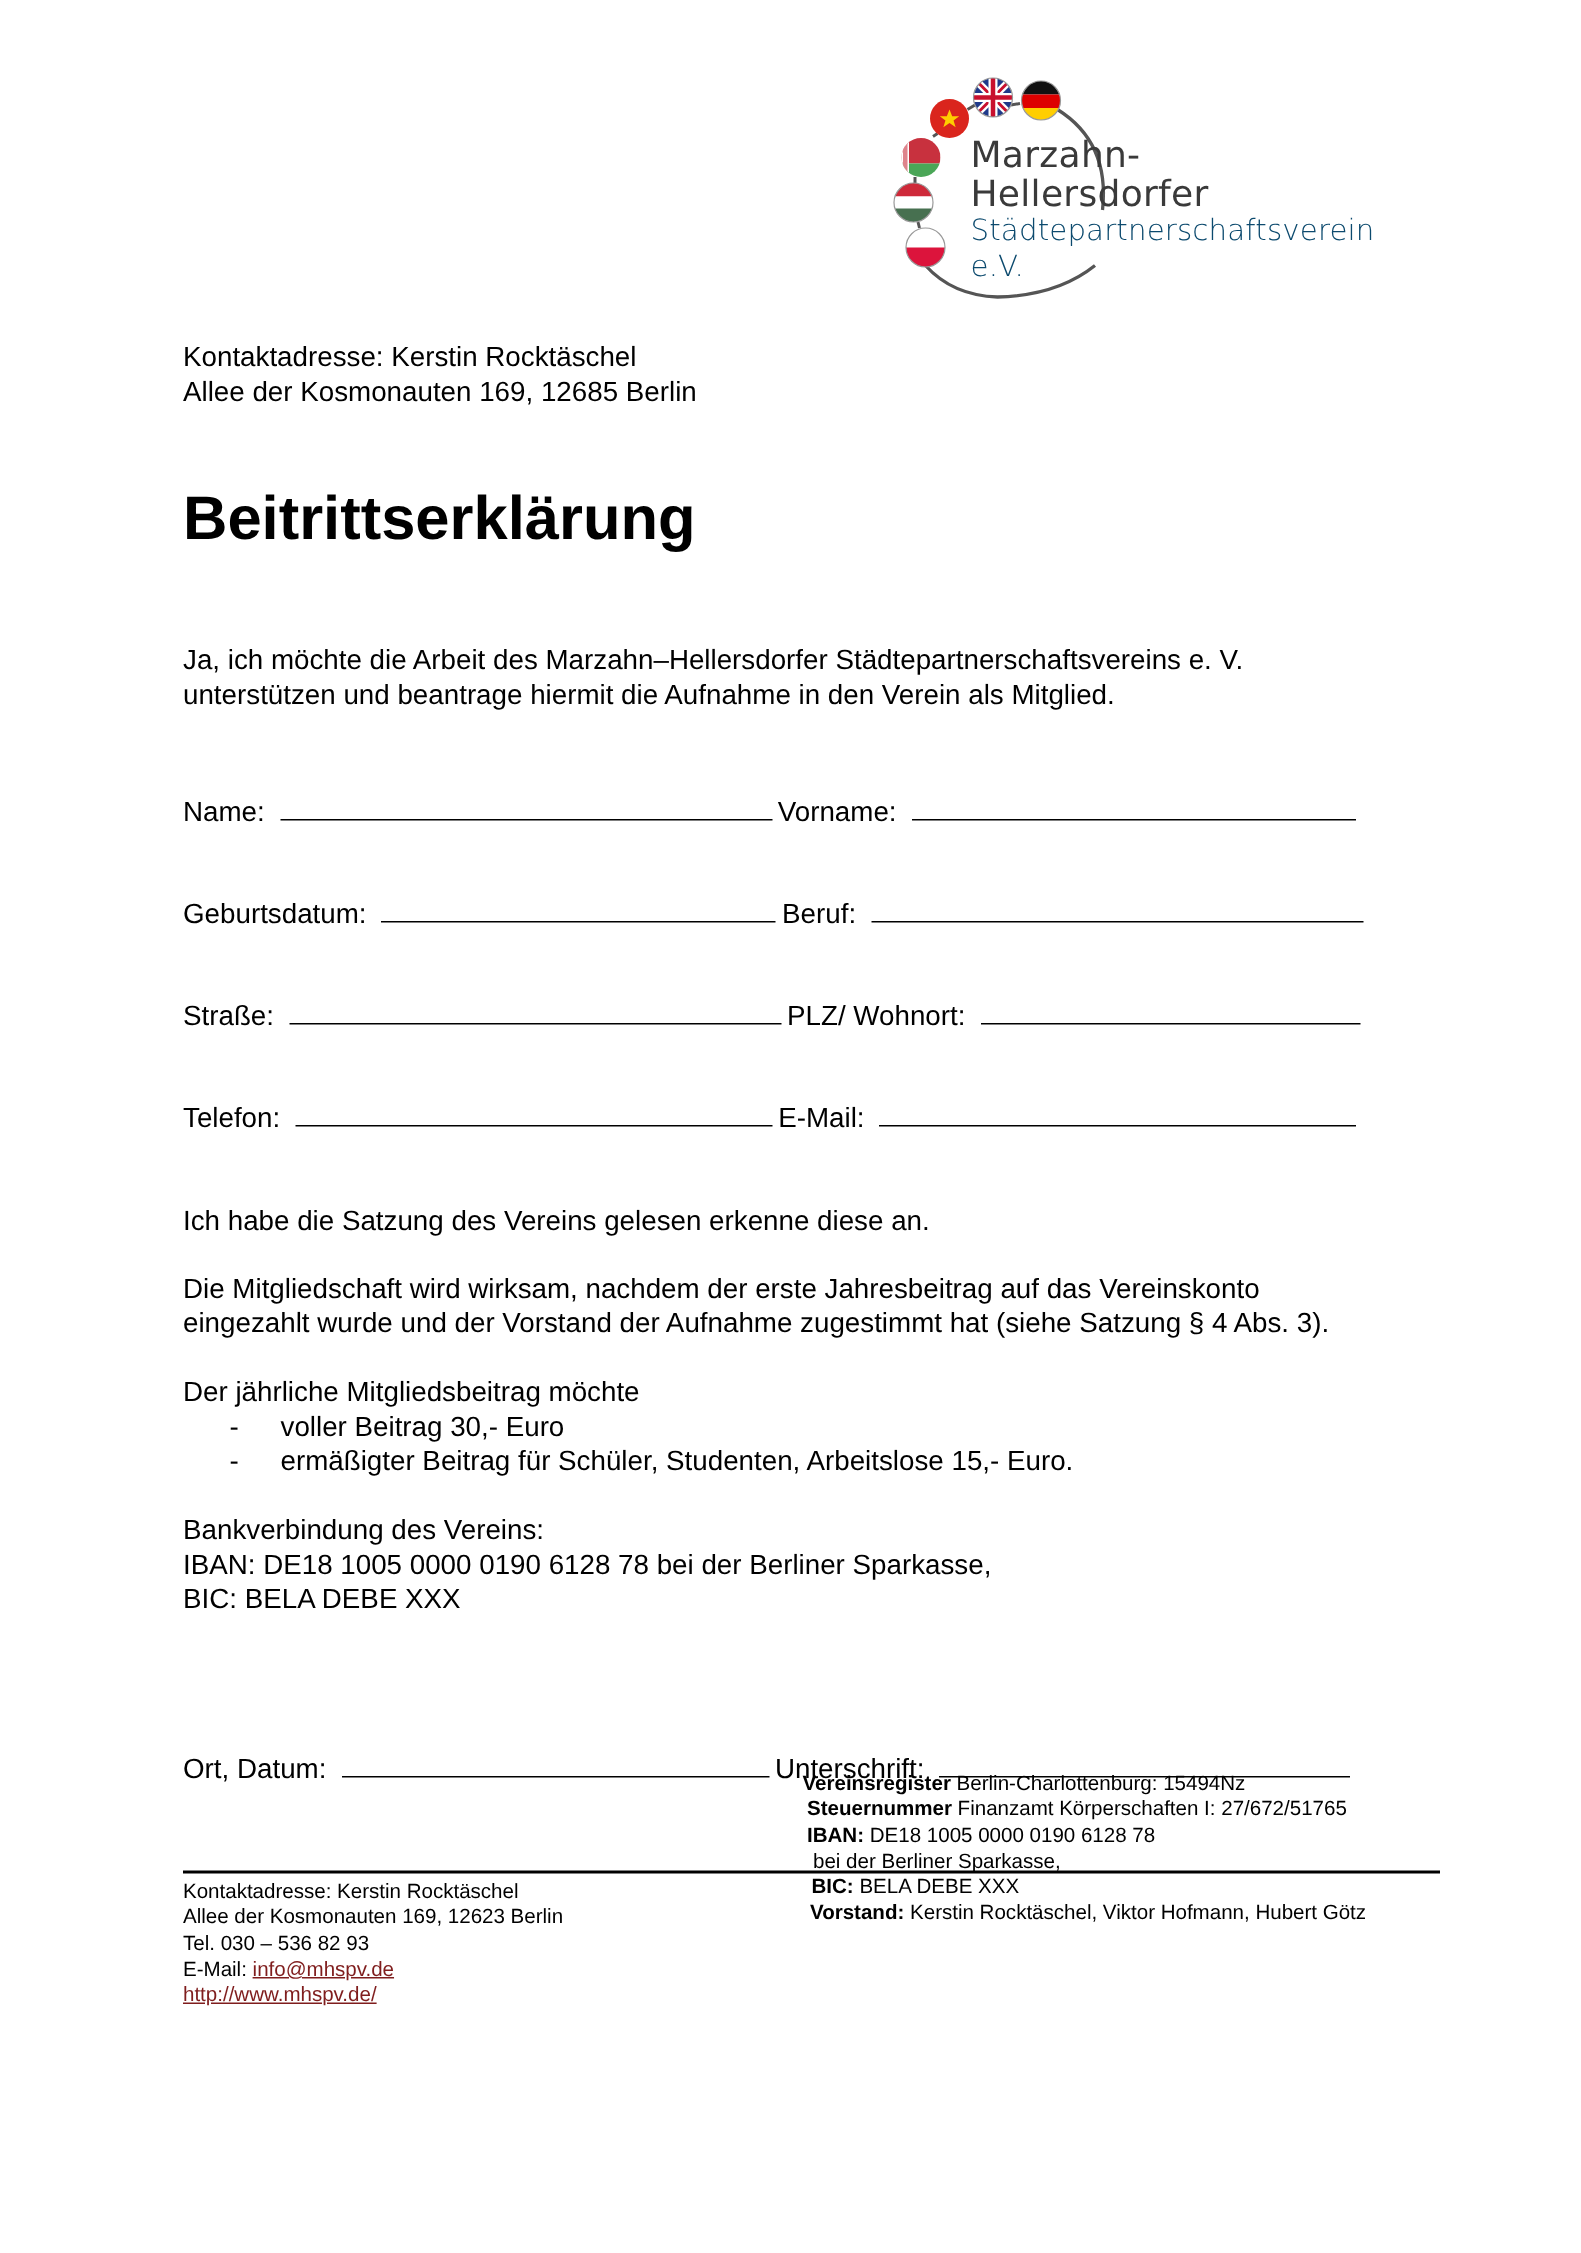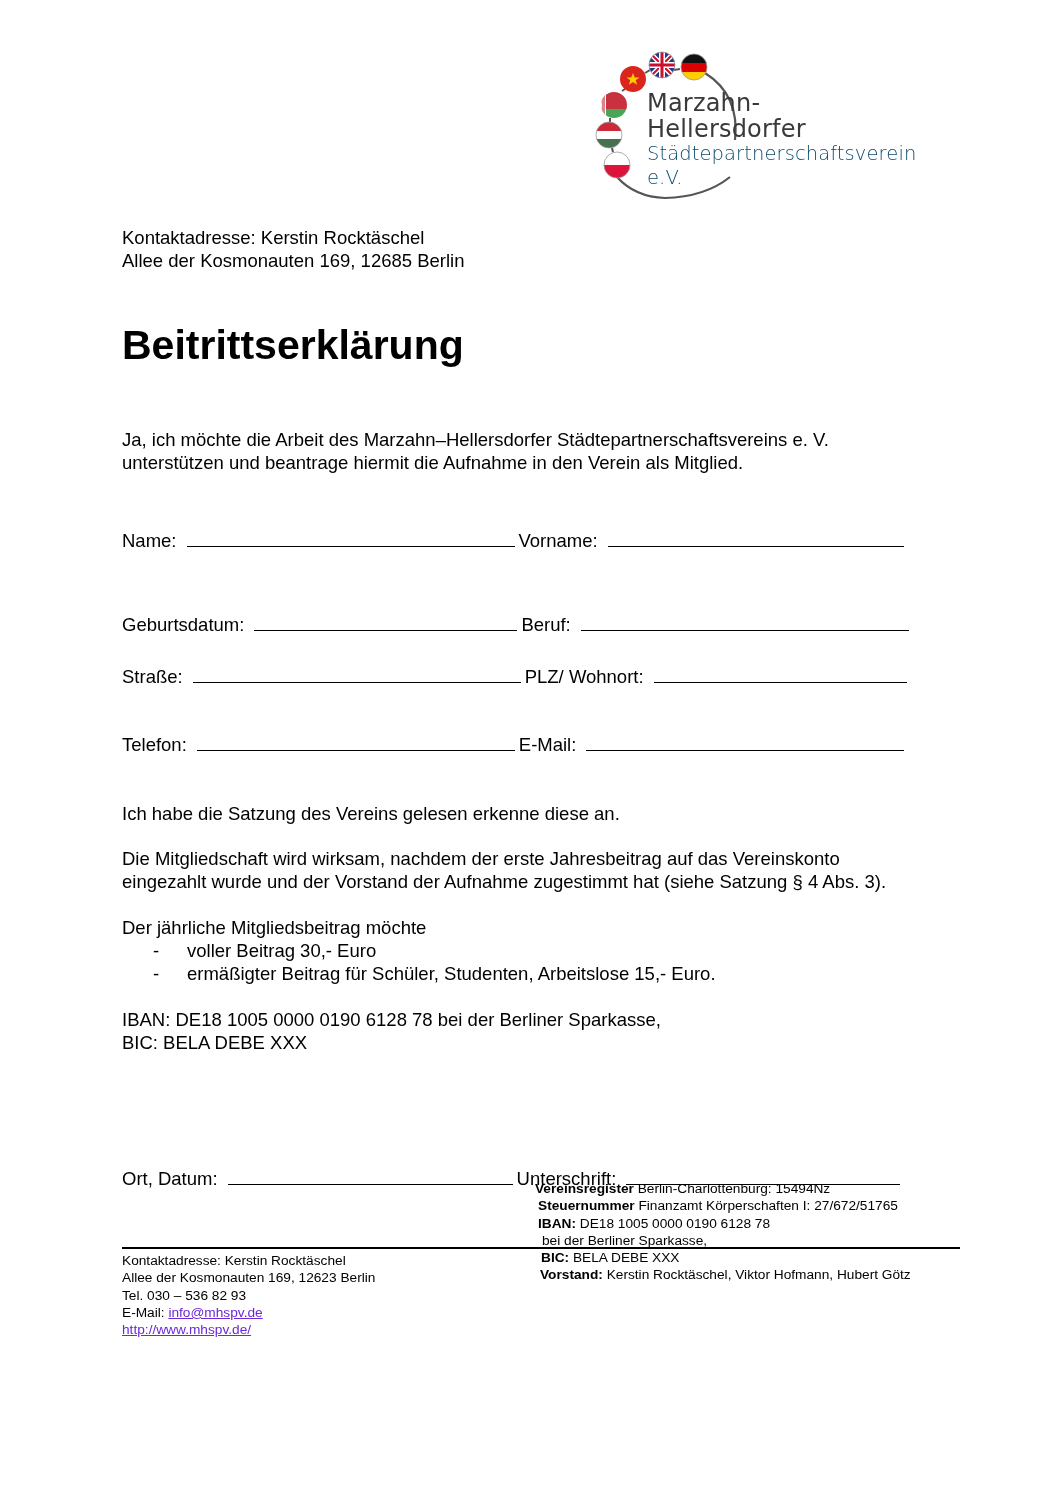--- a/index.html
+++ b/index.html
@@ -28,21 +28,21 @@
 
     .para { position: absolute; left: 122px; font-size: 18.5px; line-height: 23px; }
     .bullets { list-style: none; }
     .bullets li { position: relative; padding-left: 65px; }
     .bullets li::before { content: "-"; position: absolute; left: 31px; }
 
     .footer-rule { position: absolute; left: 122px; top: 1247px; width: 838px; height: 2px; background: #000; }
     .footer-left { position: absolute; left: 122px; top: 1252px; font-size: 13.7px; line-height: 17.3px; }
     .footer-right { position: absolute; left: 535px; top: 1180px; font-size: 13.7px; line-height: 17.3px; }
     .footer-right .b { font-weight: bold; }
-    a.link { color: #6d28d9; text-decoration: underline; }
+    a.link { color: #7f1d1d; text-decoration: underline; }
   </style>
 </head>
 <body>
 
 <div class="logo">
   <svg width="360" height="160" viewBox="0 0 360 160">
     <defs>
       <clipPath id="c1">
           <circle cx="72" cy="20" r="13"></circle>
         </clipPath>
@@ -135,21 +135,21 @@
   <div>unterstützen und beantrage hiermit die Aufnahme in den Verein als Mitglied.</div>
 </div>
 
 <div class="field-row" style="top:529px;">
   <span>Name:</span>
   <span class="blank" style="width:328px;"></span>
   <span>Vorname:</span>
   <span class="blank" style="width:296px;"></span>
 </div>
 
-<div class="field-row" style="top:597px;margin-top:16px;">
+<div class="field-row" style="top:597px;">
   <span>Geburtsdatum:</span>
   <span class="blank" style="width:263px;"></span>
   <span>Beruf:</span>
   <span class="blank" style="width:328px;"></span>
 </div>
 
 <div class="field-row" style="top:665px;">
   <span>Straße:</span>
   <span class="blank" style="width:328px;"></span>
   <span>PLZ/ Wohnort:</span>
@@ -172,20 +172,21 @@
 
 <div class="para" style="top:916px;">
   <div>Der jährliche Mitgliedsbeitrag möchte</div>
   <ul class="bullets">
     <li>voller Beitrag 30,- Euro</li>
     <li>ermäßigter Beitrag für Schüler, Studenten, Arbeitslose 15,- Euro.</li>
   </ul>
 </div>
 
 <div class="para" style="top:1008px;">
+  <div>Bankverbindung des Vereins:</div>
   <div>IBAN: DE18 1005 0000 0190 6128 78 bei der Berliner Sparkasse,</div>
   <div>BIC: BELA DEBE XXX</div>
 </div>
 
 <div class="field-row" style="top:1167px;">
   <span>Ort, Datum:</span>
   <span class="blank" style="width:285px;"></span>
   <span>Unterschrift:</span>
   <span class="blank" style="width:274px;"></span>
 </div>

